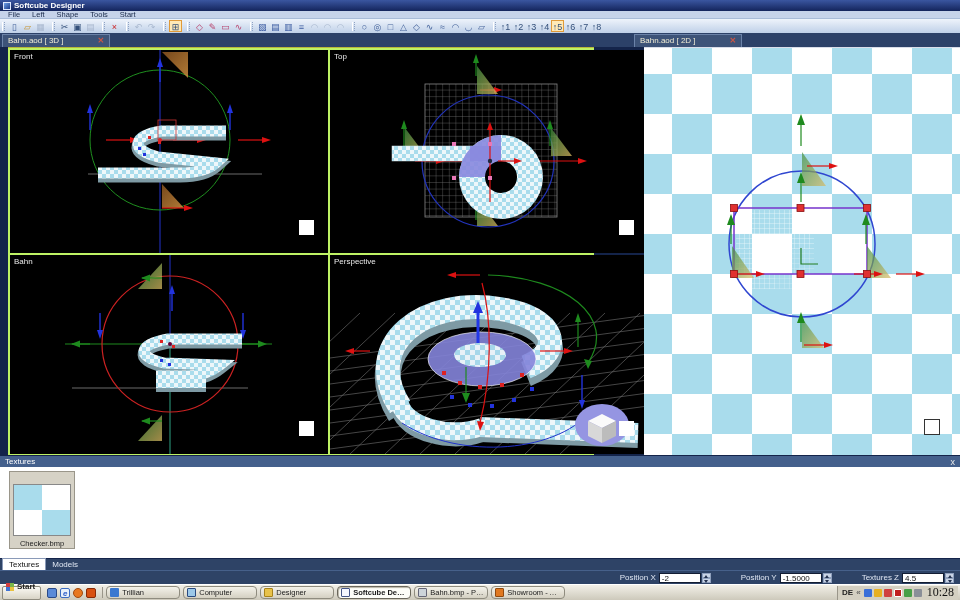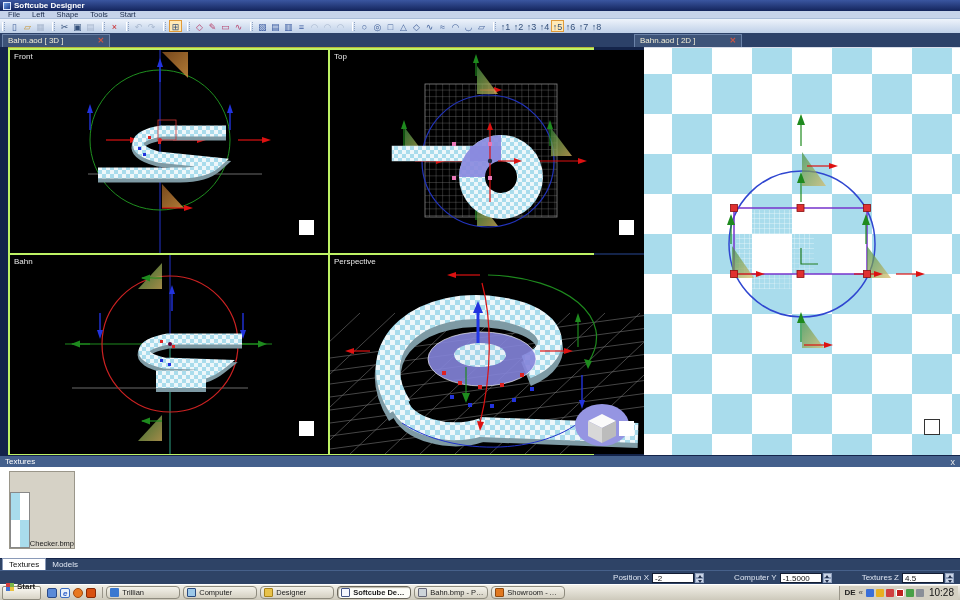--- a/index.html
+++ b/index.html
@@ -53,21 +53,21 @@
   
   .ar{stroke:#dd1111;stroke-width:1.2;fill:none}.arf{fill:#dd1111}
   .ag{stroke:#1e8a1e;stroke-width:1.2;fill:none}.agf{fill:#1e8a1e}
   .ab{stroke:#2233dd;stroke-width:1.4;fill:none}.abf{fill:#2233dd}
 
   
   #texhead{height:12px;background:#44608c;display:flex;align-items:center;padding:0 5px;border-top:1px solid #14244a;}
   #texhead .ph-title{color:#fff;font-size:8px;flex:1;}
   #texhead .ph-close{color:#e8e8e8;font-size:9px;line-height:10px;cursor:default;}
   #texbody{height:91px;background:#fff;padding:4px 0 0 9px;}
-  .texcard{width:66px;height:78px;background:#d6d2c6;border:1px solid #9a968a;display:flex;flex-direction:row;align-items:flex-end;padding-top:12px;}
+  .texcard{width:66px;height:78px;background:#d6d2c6;border:1px solid #9a968a;display:flex;flex-direction:column;align-items:center;padding-top:12px;}
   .texthumb{width:58px;height:56px;border:1px solid #888;
     background-image:conic-gradient(#ffffff 0 25%,#a9dcec 0 50%,#ffffff 0 75%,#a9dcec 0);
     background-size:100% 100%;}
   .texlabel{font-size:7.5px;color:#222;margin-top:3px;}
 
   
   #bottabs{height:12px;background:#2e4366;display:flex;align-items:flex-end;padding-left:2px;border-top:1px solid #14244a;}
   .btab{font-size:8px;line-height:11px;padding:0 6px;color:#dfe6f2;cursor:default;}
   .btab.sel{background:#fff;color:#111;border:1px solid #8a9ab8;border-bottom:none;}
 
@@ -106,21 +106,21 @@
   .ti-release{background:#e8c24a;border:1px solid #a8831a;}
   .ti-softcube{background:#f4f6ff;border:1px solid #445588;}
   .ti-paint{background:#cdd4da;border:1px solid #667;}
   .ti-showroom{background:#e07820;border:1px solid #904a10;}
   #tray{margin-left:auto;display:flex;align-items:center;gap:3px;background:#d4d0c2;border-left:1px solid #9a968a;padding:0 4px;height:14px;}
   #tray .lang{font-size:8px;font-weight:bold;color:#222;}
   #tray .chev{font-size:8px;color:#444;}
   .tri{width:8px;height:8px;border-radius:1px;}
   .tr-shield{background:#3a6fd8}.tr-update{background:#e8b020}.tr-messenger{background:#d04040}
   .tr-antivirus{background:#c02020;border:1px solid #fff}.tr-network{background:#48a048}.tr-volume{background:#8a8f98}
-  #tray .clock{font-size:10px;color:#111;margin-left:2px;}
+  #tray .clock{font-size:12px;color:#111;margin-left:2px;font-family:Liberation Serif, serif;}
 </style>
 </head>
 <body>
 
 <div id="screen">
 
   <div id="titlebar">
     <span class="app-ico"></span>
     <span class="title-text">Softcube Designer</span>
   </div>
@@ -503,21 +503,21 @@
   <div id="statusbar">
       <div class="st-group">
         <span class="st-label">Position X</span>
         <div class="st-field">-2</div>
         <div class="spin">
           <span class="up"></span>
           <span class="dn"></span>
         </div>
       </div>
       <div class="st-group">
-        <span class="st-label">Computer Y</span>
+        <span class="st-label">Position Y</span>
         <div class="st-field">-1.5000</div>
         <div class="spin">
           <span class="up"></span>
           <span class="dn"></span>
         </div>
       </div>
       <div class="st-group">
         <span class="st-label">Textures Z</span>
         <div class="st-field">4.5</div>
         <div class="spin">

